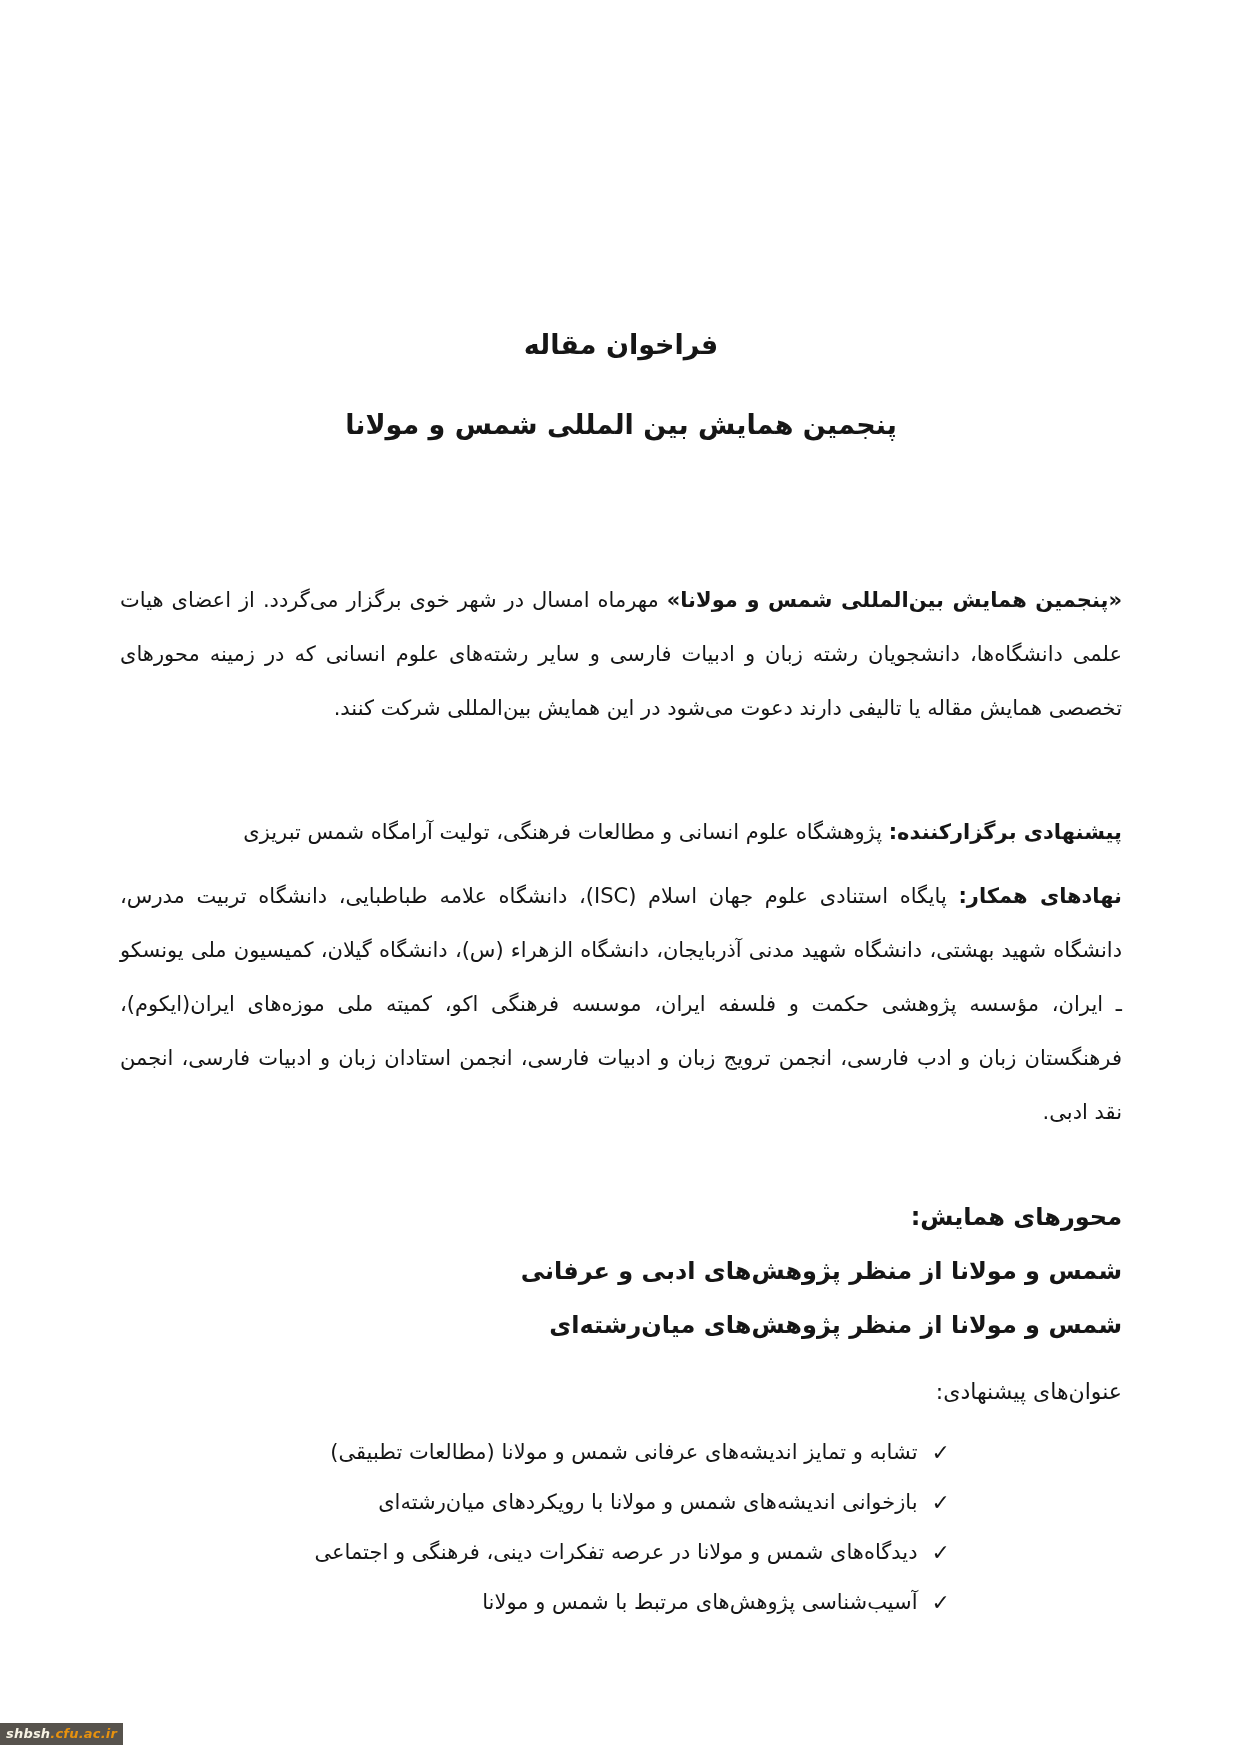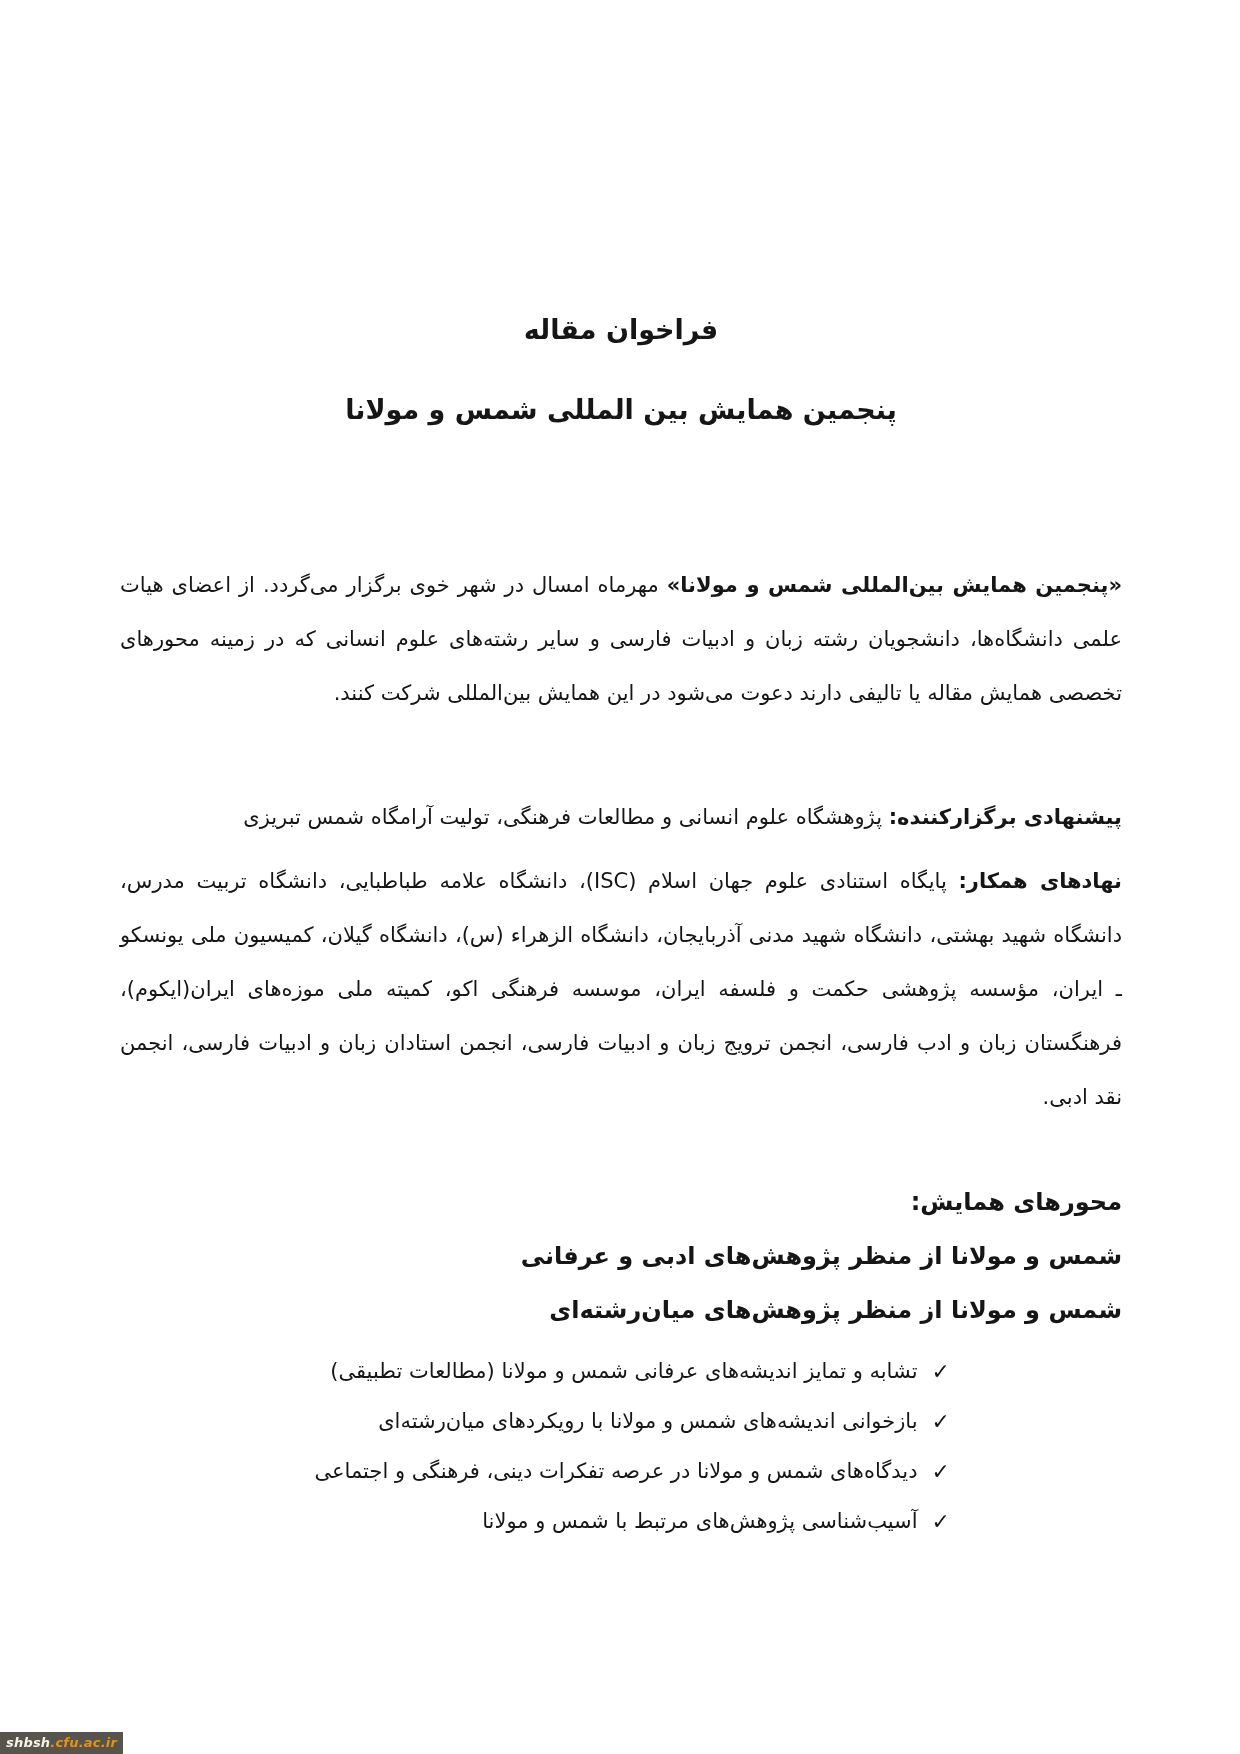--- a/index.html
+++ b/index.html
@@ -9,21 +9,21 @@
     position: relative;
     width: 1240px;
     height: 1754px;
     margin: 0 auto;
     background: #ffffff;
     direction: rtl;
     overflow: hidden;
     color: #161616;
   }
   .content {
-    padding: 0 118px 0 120px;
+    padding: 15px 118px 0 120px;
   }
   .doc-title {
     text-align: center;
     font-weight: bold;
     font-size: 27px;
     line-height: 36px;
   }
   .doc-title.first { padding-top: 312px; }
   .doc-title.second { margin-top: 44px; }
   p.para {
@@ -69,21 +69,21 @@
   ul.topics .check {
     display: inline-block;
     font-size: 22px;
     font-weight: bold;
     margin-inline-end: 14px;
     transform: translateY(1px);
   }
   .watermark {
     position: absolute;
     left: 0;
-    bottom: 0;
+    bottom: 9px;
     direction: ltr;
     background: #57534d;
     padding: 2px 6px 3px 6px;
     font-size: 13px;
     font-style: italic;
     font-weight: bold;
     letter-spacing: 0.2px;
     line-height: 17px;
   }
   .watermark .wm-prefix { color: #f7f3e4; }
@@ -102,20 +102,21 @@
 
     <p class="para organizers"><strong>پیشنهادی برگزارکننده:</strong><span> پژوهشگاه علوم انسانی و مطالعات فرهنگی، تولیت آرامگاه شمس تبریزی</span></p>
 
     <p class="para partners"><strong>نهادهای همکار:</strong><span> پایگاه استنادی علوم جهان اسلام (ISC)، دانشگاه علامه طباطبایی، دانشگاه تربیت مدرس، دانشگاه شهید بهشتی، دانشگاه شهید مدنی آذربایجان، دانشگاه الزهراء (س)، دانشگاه گیلان، کمیسیون ملی یونسکو ـ ایران، مؤسسه پژوهشی حکمت و فلسفه ایران، موسسه فرهنگی اکو، کمیته ملی موزه‌های ایران(ایکوم)، فرهنگستان زبان و ادب فارسی، انجمن ترویج زبان و ادبیات فارسی، انجمن استادان زبان و ادبیات فارسی، انجمن نقد ادبی.</span></p>
 
     <h3 class="section-heading">محورهای همایش:</h3>
 
     <div class="theme-line">شمس و مولانا از منظر پژوهش‌های ادبی و عرفانی</div>
     <div class="theme-line">شمس و مولانا از منظر پژوهش‌های میان‌رشته‌ای</div>
 
+    <div class="sub-heading">عنوان‌های پیشنهادی:</div>
 
     <ul class="topics">
       <li><span class="check">✓</span><span class="topic-text">تشابه و تمایز اندیشه‌های عرفانی شمس و مولانا (مطالعات تطبیقی)</span></li>
       <li><span class="check">✓</span><span class="topic-text">بازخوانی اندیشه‌های شمس و مولانا با رویکردهای میان‌رشته‌ای</span></li>
       <li><span class="check">✓</span><span class="topic-text">دیدگاه‌های شمس و مولانا در عرصه تفکرات دینی، فرهنگی و اجتماعی</span></li>
       <li><span class="check">✓</span><span class="topic-text">آسیب‌شناسی پژوهش‌های مرتبط با شمس و مولانا</span></li>
     </ul>
 
   </div>
 

